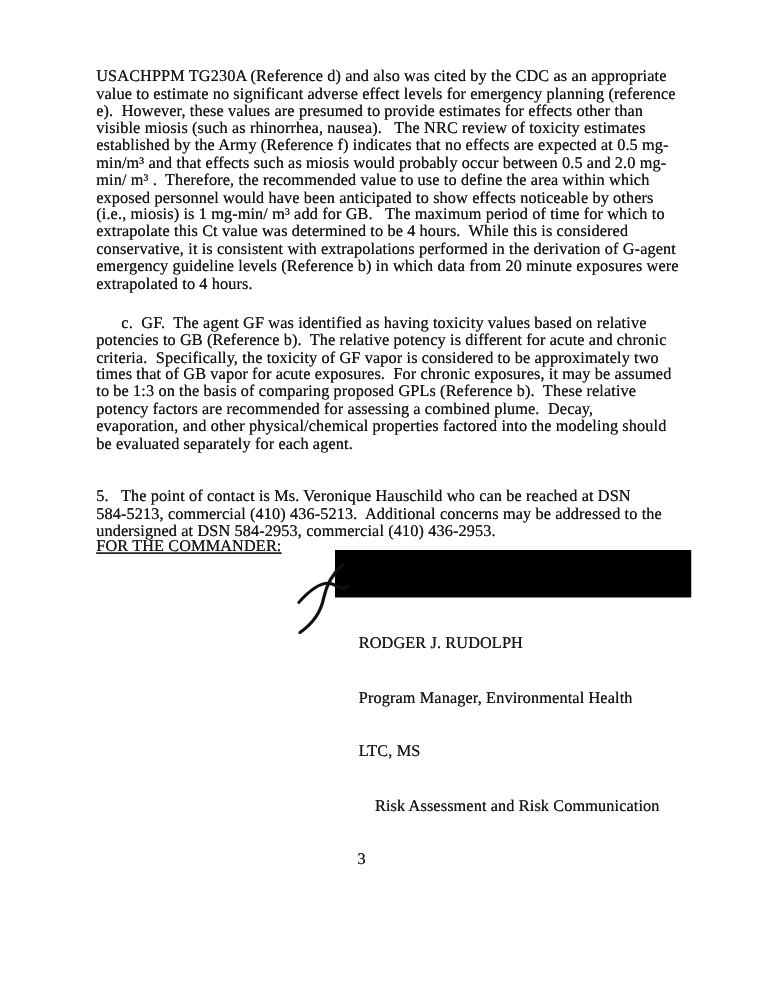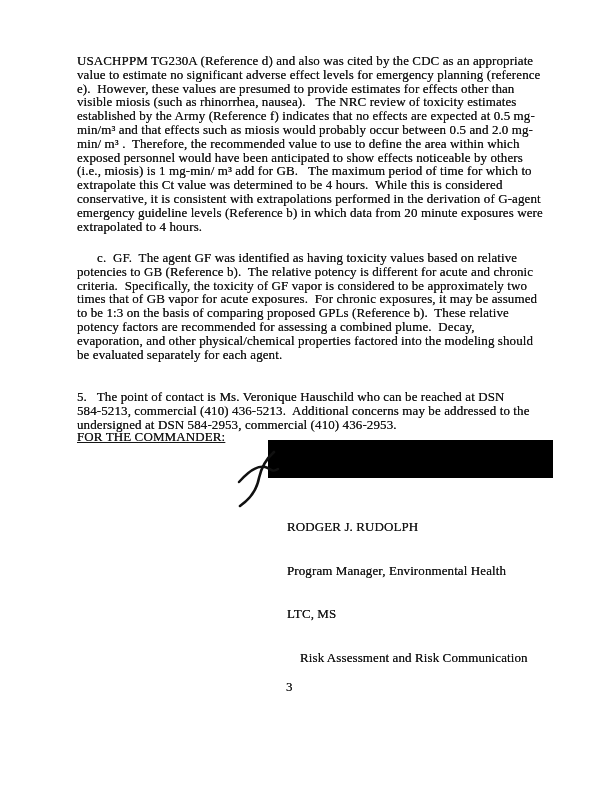--- a/index.html
+++ b/index.html
@@ -32,21 +32,21 @@
   }
   .sig-mark {
     position: absolute;
     left: 234px;
     top: 449px;
     z-index: 6;
   }
   .sig-block {
     position: absolute;
     left: 287px;
-    top: 491px;
+    top: 478px;
     font-size: 13px;
     line-height: 14.5px;
     white-space: pre;
     letter-spacing: 0.1px;
     z-index: 2;
     text-shadow: 0 0 0.45px rgba(10,10,10,0.85);
   }
   .sig-line2-indent { padding-left: 13px; }
   .page-num {
     position: absolute;

